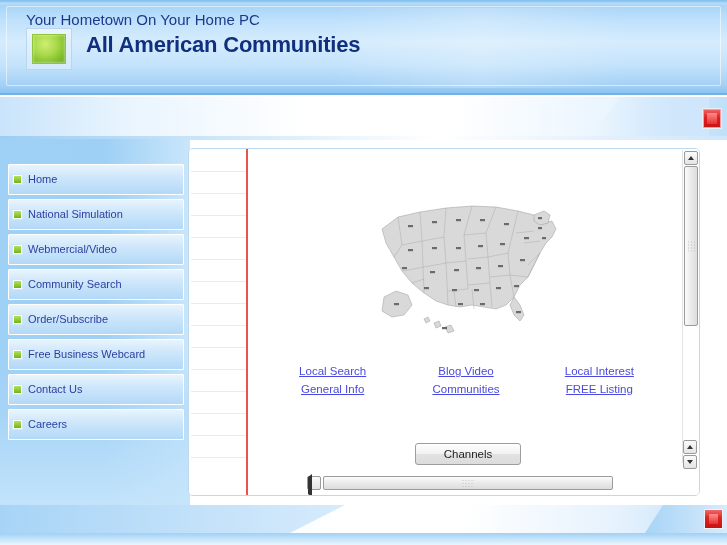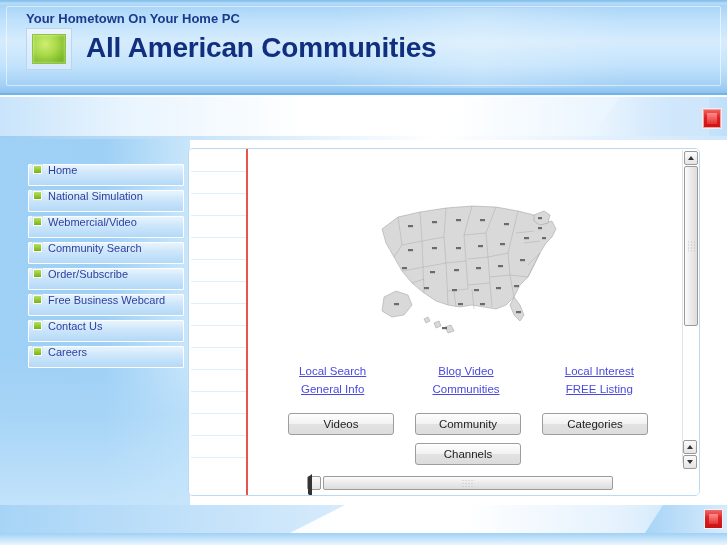--- a/index.html
+++ b/index.html
@@ -79,21 +79,21 @@
     background:
       radial-gradient(ellipse at 38% 32%, #cdee72 0%, #a9d94a 42%, #7cb928 78%, #6aa81f 100%);
     border: 1px solid #8fc53a;
     box-sizing: border-box;
     box-shadow: inset 0 0 3px rgba(255,255,255,0.7);
   }
 
   #brand-title {
     position: absolute;
     left: 86px; top: 32px;
-    font-size: 28px;
+    font-size: 22px;
     font-weight: bold;
     color: #10307f;
     letter-spacing: -0.2px;
     white-space: nowrap;
   }
 
   
   #tagline-band {
     position: absolute;
     left: 0; top: 97px;
@@ -103,22 +103,22 @@
   #tagline-diag {
     position: absolute;
     right: 18px; top: 0px;
     width: 120px; height: 42px;
     background: linear-gradient(to right, rgba(255,255,255,0), #cfe6fb);
     clip-path: polygon(26% 0, 100% 0, 100% 100%, 0 100%);
   }
   #tagline-text {
     position: absolute;
     left: 26px; top: 11px;
-    font-size: 13px;
-    font-weight: bold;
+    font-size: 15px;
+    font-weight: normal;
     color: #1b3a8c;
     white-space: nowrap;
   }
   #tagline-underline {
     position: absolute;
     left: 0; top: 136px;
     width: 727px; height: 4px;
     background: linear-gradient(to right, #9ccdf3, #e6f3fd 45%, #ffffff 60%, #cfe6fb 100%);
   }
   #btn-top-red {
@@ -152,30 +152,29 @@
   }
 
   
   #sidebar {
     position: absolute;
     left: 8px; top: 164px;
     width: 176px;
   }
   .nav-item {
     position: relative;
-    height: 22px;
+    height: 31px;
     margin-bottom: 4px;
     background: linear-gradient(to bottom, #e8f4fd 0%, #cfe7fb 40%, #b3d9f7 100%);
     border: 1px solid #ffffff;
     box-sizing: border-box;
     border-radius: 1px;
     display: flex;
-    align-items: flex-start;
-    cursor: pointer;
-    margin-left: 20px;
+    align-items: center;
+    cursor: pointer;
   }
   .nav-bullet {
     width: 9px; height: 9px;
     margin-left: 4px;
     margin-right: 6px;
     flex: 0 0 auto;
     background: linear-gradient(to bottom, #b6e060, #8cc82e 60%, #74b01c 100%);
     border: 1px solid #ffffff;
     box-sizing: border-box;
     box-shadow: 0 0 0 1px #cfe7fb;
@@ -607,25 +606,20 @@
 
       <div id="links">
         <a class="clink">Local Search</a>
         <a class="clink">Blog Video</a>
         <a class="clink">Local Interest</a>
         <a class="clink">General Info</a>
         <a class="clink">Communities</a>
         <a class="clink">FREE Listing</a>
       </div>
 
-      <div id="buttons-row1">
-        <div class="gbtn">Videos</div>
-        <div class="gbtn">Community</div>
-        <div class="gbtn">Categories</div>
-      </div>
       <div id="buttons-row2">
         <div class="gbtn">Channels</div>
       </div>
 
       <div id="hscroll">
         <div id="hscroll-track">
           <div class="sb-arrow-h" style="left:0">
             <span class="tri tri-left"></span>
           </div>
           <div id="hthumb">

